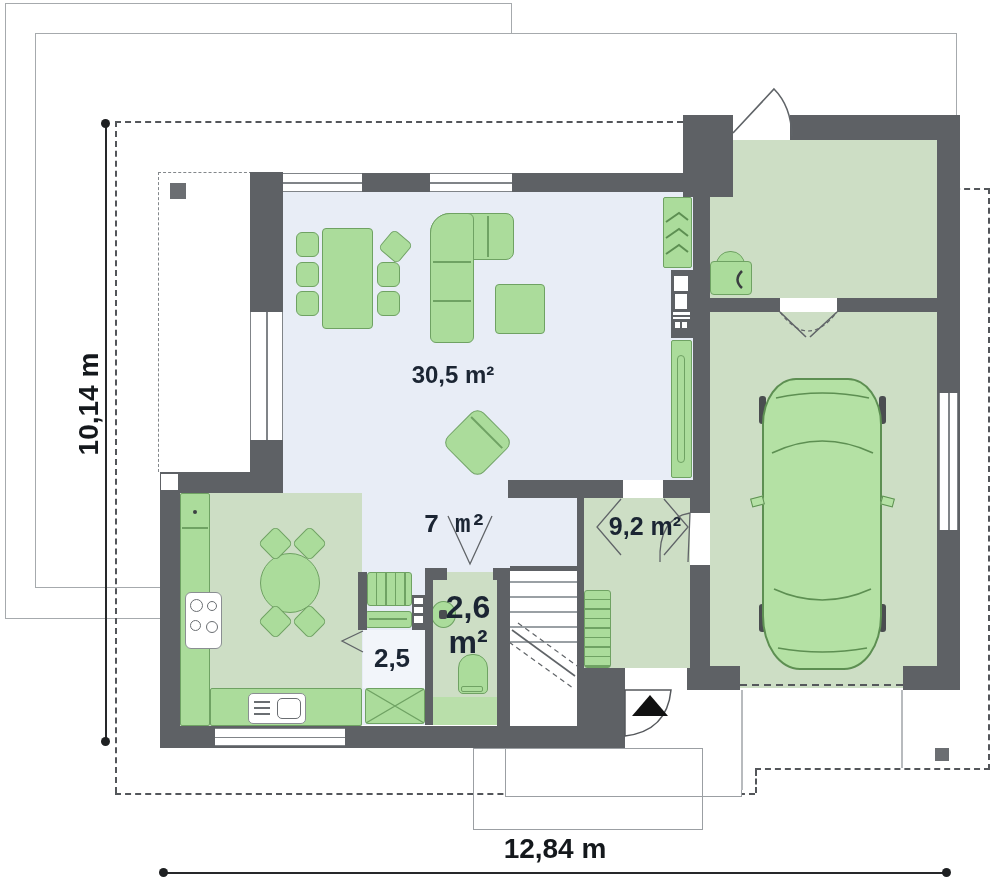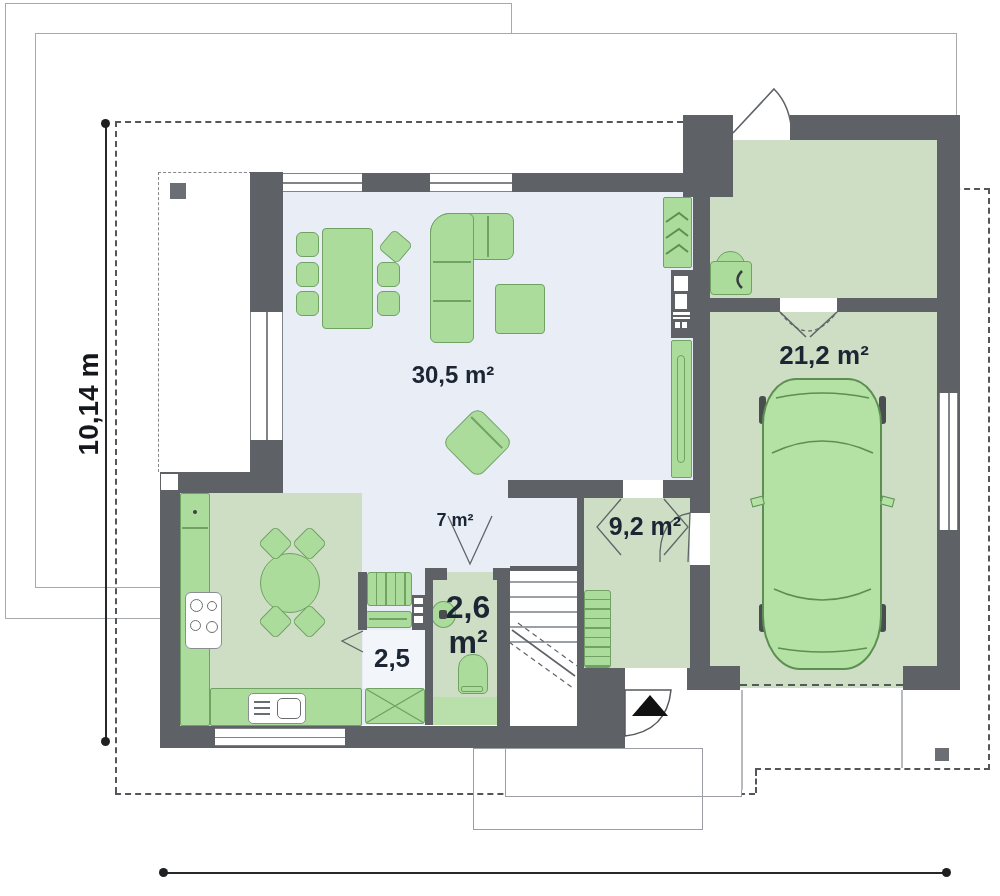--- a/index.html
+++ b/index.html
@@ -33,20 +33,21 @@
   <div class="bgrect" style="left:5px;top:3px;width:507px;height:616px;"></div>
   <div class="bgrect" style="left:35px;top:33px;width:922px;height:555px;"></div>
 
   <div class="dimline" style="left:105px;top:123px;width:2px;height:618px;"></div>
   <div class="dot" style="left:101px;top:119px;"></div>
   <div class="dot" style="left:101px;top:737px;"></div>
   <div class="dimlabel" style="left:9px;top:388px;width:160px;height:32px;font-size:28px;transform:rotate(-90deg);">10,14 m</div>
   <div class="dimline" style="left:163px;top:872px;width:783px;height:2px;"></div>
   <div class="dot" style="left:159px;top:868px;"></div>
   <div class="dot" style="left:942px;top:868px;"></div>
+  <div class="dimlabel" style="left:465px;top:833px;width:180px;font-size:28px;">12,84 m</div>
 
   <div class="abs" style="left:115px;top:121px;width:0;height:672px;border-left:2px dashed #53565a;"></div>
   <div class="abs" style="left:115px;top:121px;width:568px;height:0;border-top:2px dashed #53565a;"></div>
   <div class="abs" style="left:115px;top:793px;width:640px;height:0;border-top:2px dashed #53565a;"></div>
   <div class="abs" style="left:755px;top:188px;width:235px;height:582px;border-right:2px dashed #53565a;border-bottom:2px dashed #53565a;border-top:2px dashed #53565a;"></div>
   <div class="abs" style="left:755px;top:770px;width:0;height:23px;border-left:2px dashed #53565a;"></div>
 
   <div class="abs" style="left:158px;top:172px;width:94px;height:300px;border-left:1.5px dashed #83878b;border-top:1.5px dashed #83878b;"></div>
   <div class="abs" style="left:170px;top:183px;width:16px;height:16px;background:#6b6e72;"></div>
   <div class="abs" style="left:935px;top:748px;width:14px;height:13px;background:#6b6e72;"></div>
@@ -220,19 +221,18 @@
       <path d="M 774 589 Q 822 611 871 589"></path>
       <path d="M 776 398 Q 822 388 869 398"></path>
       <path d="M 778 648 Q 822 656 867 648"></path>
     </g>
     <path d="M 740 685 L 903 685" stroke="#55585c" stroke-width="2" stroke-dasharray="7 5" fill="none"></path>
     <path d="M 625 690 L 625 736 Q 667 731 671 690 Z" fill="#ffffff" stroke="#55585c" stroke-width="1.5"></path>
     <polygon points="650,695 632,716 668,716" fill="#111111"></polygon>
   </svg>
 
   <div class="arealabel" style="left:373px;top:362px;width:160px;font-size:24px;">30,5 m²</div>
-  <div class="arealabel" style="left:395px;top:511px;width:120px;font-size:18px;">7 m²</div>
+  <div class="arealabel" style="left:395px;top:511px;width:120px;font-size:26px;font-family:Liberation Mono, monospace;">7 m²</div>
   <div class="arealabel" style="left:352px;top:644px;width:80px;font-size:26px;">2,5</div>
   <div class="arealabel" style="left:436px;top:590px;width:64px;font-size:32px;">2,6 m²</div>
   <div class="arealabel" style="left:585px;top:513px;width:120px;font-size:25px;">9,2 m²</div>
-  <div class="arealabel" style="left:744px;top:341px;width:160px;font-size:26px;">21,2 m²</div>
 
 </div>
 
 </body></html>

